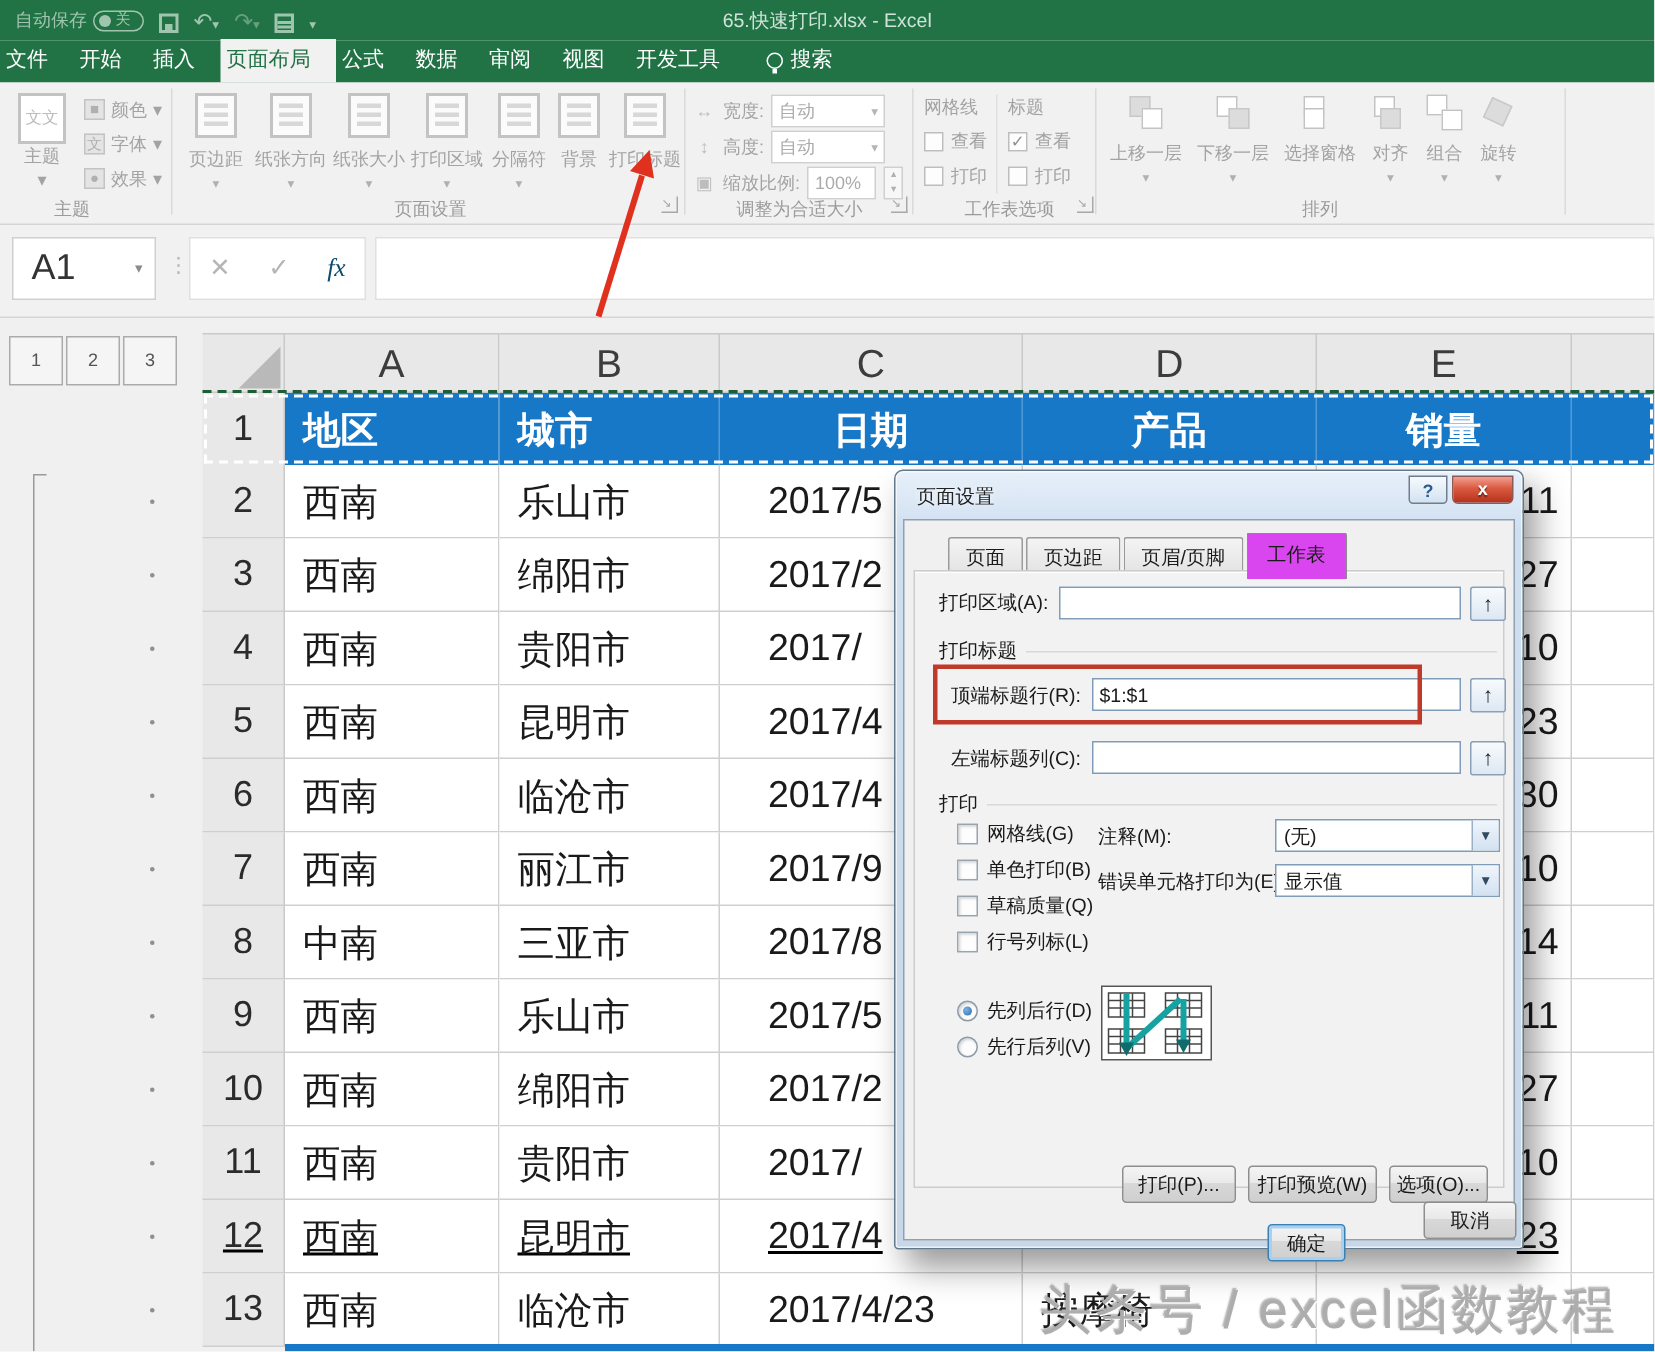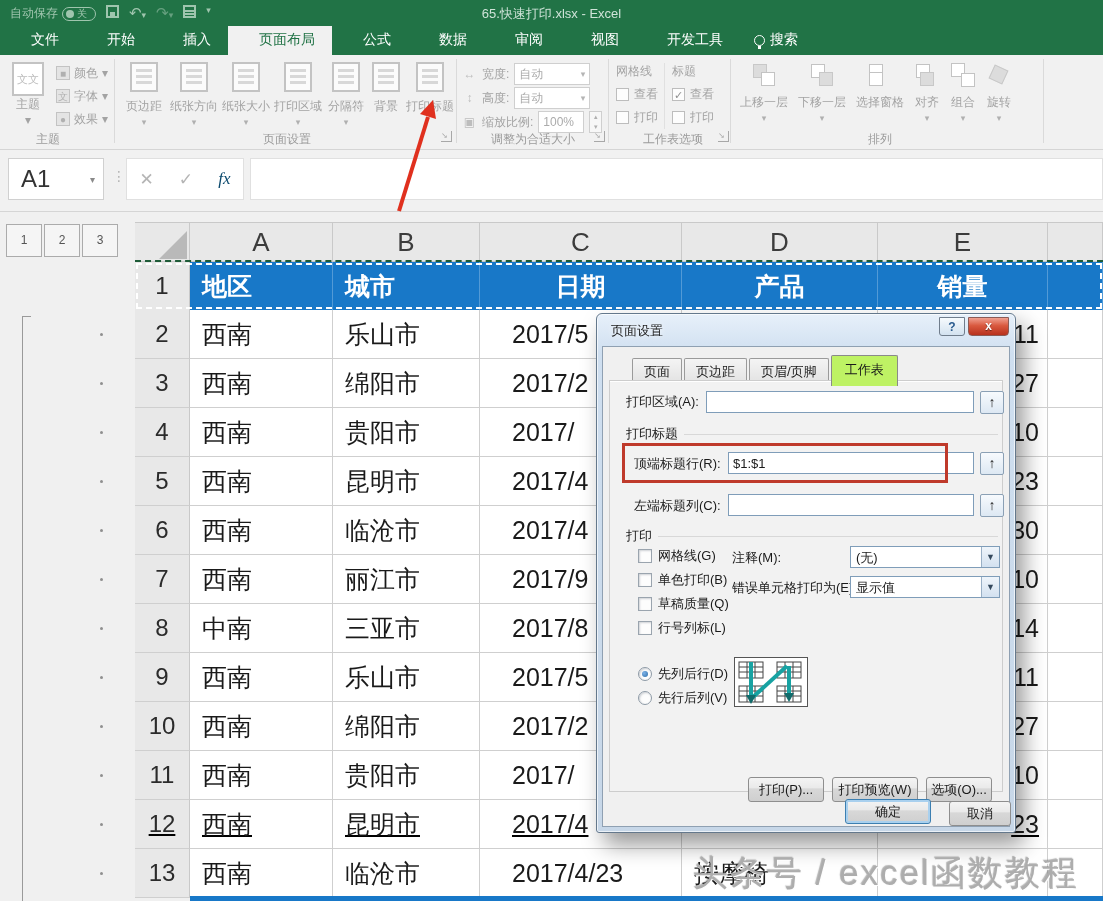--- a/index.html
+++ b/index.html
@@ -1,36 +1,36 @@
 <!DOCTYPE html>
 <html><head>
 <meta charset="utf-8">
 <style>
   * { margin:0; padding:0; box-sizing:border-box; }
   body { font-family:"Liberation Sans","DejaVu Sans",sans-serif; }
   #app { position:relative; width:1103px; height:901px; overflow:hidden; background:#f1f1f1; }
 
   
   .titlebar { position:absolute; left:0; top:0; width:1103px; height:27px; background:#217346; color:#9fc5ae; display:flex; align-items:center; font-size:12px; }
-  .qat { display:flex; align-items:flex-start; gap:10px; padding-left:10px; }
+  .qat { display:flex; align-items:flex-end; gap:10px; padding-left:10px; }
   .autosave { display:flex; align-items:center; gap:4px; }
   .pill { width:34px; height:14px; border:1px solid #9fc5ae; border-radius:8px; display:flex; align-items:center; gap:3px; padding:0 3px; }
   .pill .dot { width:8px; height:8px; border-radius:50%; background:#9fc5ae; }
   .pill .st { font-size:10px; line-height:1; }
   .q-ic { font-size:15px; line-height:1; color:#9fc5ae; }
   .q-save { width:13px; height:13px; border:2px solid #9fc5ae; position:relative; }
   .q-save::after { content:""; position:absolute; left:2px; bottom:0; width:5px; height:4px; background:#9fc5ae; }
   .mini-grid { width:13px; height:13px; border:2px solid #9fc5ae; position:relative; }
   .mini-grid::after { content:""; position:absolute; left:0; top:3px; width:9px; height:2px; background:#9fc5ae; box-shadow:0 3px 0 #9fc5ae; }
   .qat .dd { font-size:9px; }
   .win-title { position:absolute; left:0; right:0; text-align:center; color:#cfe3d8; font-size:13px; pointer-events:none; }
 
   
   .tabrow { position:absolute; left:0; top:27px; width:1103px; height:28px; background:#217346; display:flex; align-items:flex-end; color:#fff; font-size:14px; }
-  .rtab { padding:5px 17px 6px 31px; cursor:default;text-align:right; }
+  .rtab { padding:5px 17px 6px 4px; cursor:default;text-align:right; }
   .rtab.active { background:#f1f1f1; color:#217346; }
   .searchtab { display:flex; align-items:center; gap:5px; padding:5px 14px 6px; }
   .bulb { width:11px; height:11px; border:1.5px solid #fff; border-radius:50%; position:relative; }
   .bulb::after { content:""; position:absolute; left:3px; top:10px; width:3px; height:3px; background:#fff; }
 
   
   .ribbon { position:absolute; left:0; top:55px; width:1103px; height:95px; background:#f1f1f1; border-bottom:1px solid #d5d5d5; color:#a3a3a3; font-size:12px; }
   .gsep { position:absolute; top:4px; height:84px; width:1px; background:#dadada; }
   .glabel { position:absolute; top:76px; font-size:12px; color:#9b9b9b; text-align:center; }
   .launcher { position:absolute; top:76px; width:11px; height:11px; border-right:1px solid #a8a8a8; border-bottom:1px solid #a8a8a8; font-size:8px; color:#a8a8a8; line-height:9px; text-align:left; }
@@ -95,21 +95,21 @@
   .ann-arrow { position:absolute; left:0; top:0; z-index:35; pointer-events:none; }
 
   
   .dlg { position:absolute; left:596px; top:313px; width:420px; height:520px; z-index:40; background:linear-gradient(#e7f0fa,#cfdff0 40px,#c7d7e8); border:1px solid #64788c; border-radius:6px 6px 3px 3px; box-shadow:8px 12px 22px rgba(0,0,0,.4), inset 0 0 0 1px rgba(255,255,255,.65); font-size:13px; color:#1a1a1a; }
   .dlg-title { position:absolute; left:14px; top:8px; font-size:13px; color:#222; text-shadow:0 0 6px #fff; }
   .dlg-help { position:absolute; left:342px; top:3px; width:26px; height:19px; border:1px solid #707d8c; border-radius:0 0 3px 3px; background:linear-gradient(#f6fafd,#d3e2f0); color:#2a5b8f; font-size:12px; font-weight:bold; text-align:center; line-height:18px; }
   .dlg-close { position:absolute; left:371px; top:3px; width:41px; height:19px; border:1px solid #8c5b55; border-radius:0 0 4px 4px; background:linear-gradient(#f0a090,#d9593f 45%,#b8311d); color:#fff; font-size:12px; font-weight:bold; text-align:center; line-height:17px; text-shadow:0 1px 1px rgba(0,0,0,.5); }
   .dlg-body { position:absolute; left:5px; right:5px; top:32px; bottom:5px; background:#f0f0f0; border:1px solid #8fa0b2; }
   .dtabs { position:absolute; left:12px; top:8px; display:flex; align-items:flex-end;padding-left:17px; }
   .dtab { padding:4px 11px 5px; border:1px solid #9a9a9a; border-bottom:none; background:linear-gradient(#f4f4f4,#e0e0e0); margin-right:2px; border-radius:2px 2px 0 0; font-size:13px; }
-  .dtab.active { background:#bef264; position:relative; top:0; padding:5px 13px 7px; z-index:3; border-color:#8a8a8a; }
+  .dtab.active { background:#d946ef; position:relative; top:0; padding:5px 13px 7px; z-index:3; border-color:#8a8a8a; }
   .tabpage { position:absolute; left:6px; right:6px; top:33px; height:412px; background:#f2f2f2; border:1px solid #cdcdcd; box-shadow:inset 0 1px 0 #fff; }
   .frow { position:absolute; display:flex; align-items:center; }
   .dinput { height:22px; background:#fff; border:1px solid #7f9db9; font-size:13px; padding:0 4px; display:flex; align-items:center; }
   .collapse-btn { position:absolute; width:24px; height:23px; border:1px solid #8ba0b5; background:linear-gradient(#f7fafd,#dde8f3); text-align:center; line-height:21px; font-size:14px; font-weight:bold; color:#222; border-radius:2px; }
   .grphead { position:absolute; display:flex; align-items:center; width:372px; left:16px; }
   .grphead .t { color:#1a1a1a; padding-right:6px; }
   .grphead .ln { flex:1; height:1px; background:#d8d8d8; }
   .dcb { width:14px; height:14px; border:1px solid #9aa4ae; background:#fdfdfd; box-shadow:inset 1px 1px 2px rgba(120,130,140,.35); margin-right:6px; flex:none; }
   .dcombo { position:absolute; height:22px; border:1px solid #7f9db9; background:#fff; display:flex; }
   .dcombo .val { flex:1; padding:2px 5px; font-size:13px; }
@@ -607,18 +607,18 @@
             <polygon points="16,46 11,37 21,37" fill="#116b6b"></polygon>
             <polygon points="54,44 49,35 59,35" fill="#116b6b"></polygon>
           </svg>
         </div>
 
         <div class="dbtn" style="left:138px;top:396px;width:76px;line-height:23px">打印(P)...</div>
         <div class="dbtn" style="left:222px;top:396px;width:86px;line-height:23px">打印预览(W)</div>
         <div class="dbtn" style="left:316px;top:396px;width:66px;line-height:23px">选项(O)...</div>
       </div>
 
-      <div class="dbtn focus" style="left:242px;top:452px;width:86px;line-height:23px">确定</div>
+      <div class="dbtn focus" style="left:242px;top:469px;width:52px;line-height:23px">确定</div>
       <div class="dbtn" style="left:346px;top:454px;width:62px;line-height:23px">取消</div>
     </div>
   </div>
 
 </div>
 
 </body></html>

